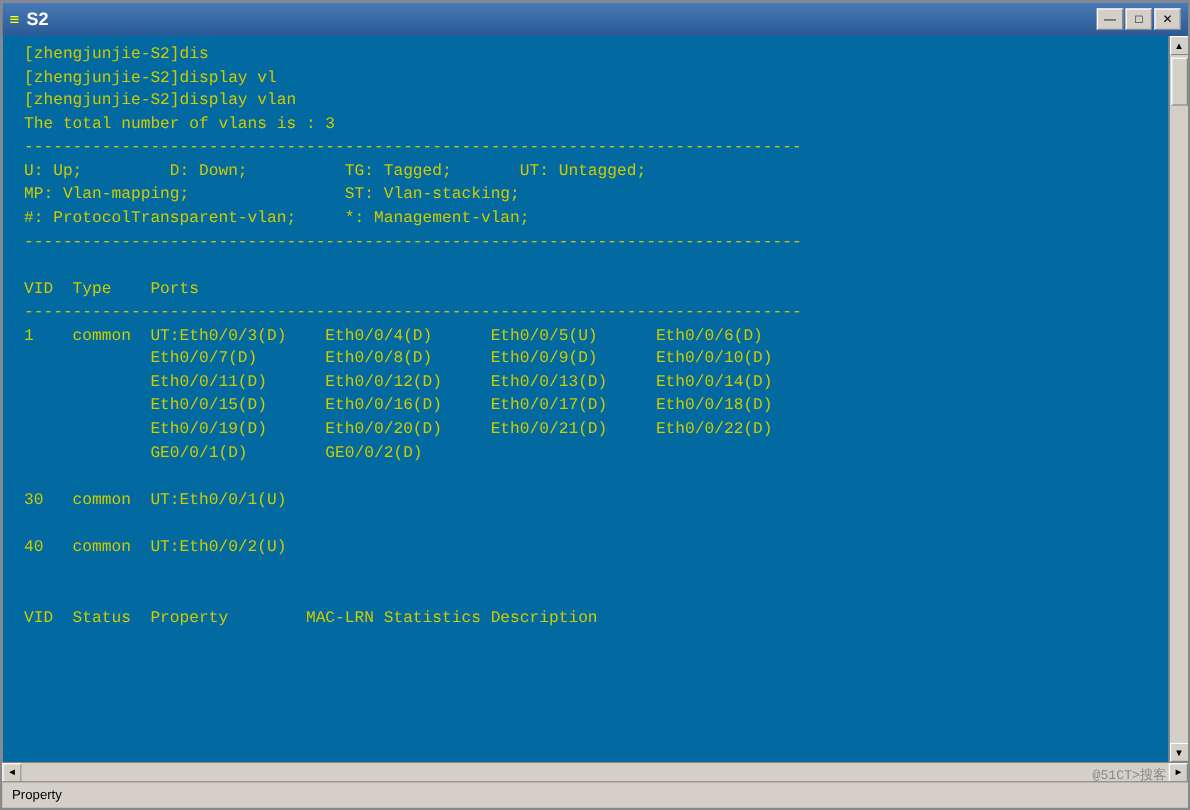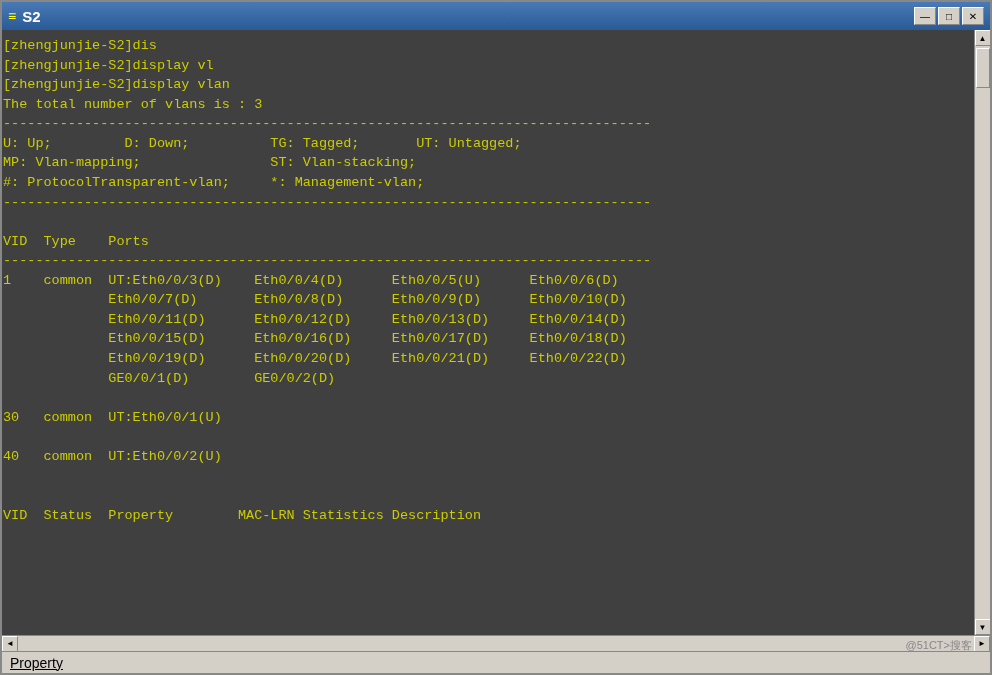--- a/index.html
+++ b/index.html
@@ -68,26 +68,26 @@
     }
 
     .window-body {
       display: flex;
       flex: 1;
       overflow: hidden;
     }
 
     .terminal {
       flex: 1;
-      background: #404040;
+      background: #0369a1;
       color: #cccc00;
       font-family: 'Courier New', Courier, monospace;
       font-size: 13.5px;
       line-height: 1.45;
-      padding: 6px 1px;
+      padding: 6px 18px;
       overflow: hidden;
       white-space: pre;
     }
 
     .scrollbar {
       width: 16px;
       background: #d4d0c8;
       display: flex;
       flex-direction: column;
       align-items: center;
@@ -140,24 +140,23 @@
     }
 
     .status-section {
       display: flex;
       align-items: center;
       gap: 4px;
       height: 100%;
     }
 
     .status-text {
-      font-size: 14px;
+      font-size: 11px;
       color: #000;
       padding: 0 4px;
-      text-decoration: underline;
     }
 
     .hscrollbar {
       height: 16px;
       background: #d4d0c8;
       display: flex;
       align-items: center;
       border-top: 1px solid #888;
       flex-shrink: 0;
     }
@@ -182,21 +181,21 @@
       height: 100%;
       background: #d4d0c8;
     }
 
     .watermark {
       position: fixed;
       bottom: 22px;
       right: 20px;
       color: #888;
       font-size: 11px;
-      font-family: Liberation Sans, sans-serif;
+      font-family: Liberation Mono, monospace;
     }
 
     .bottom-area {
       display: flex;
       flex-direction: column;
       flex-shrink: 0;
     }
   </style>
 </head>
 <body>

